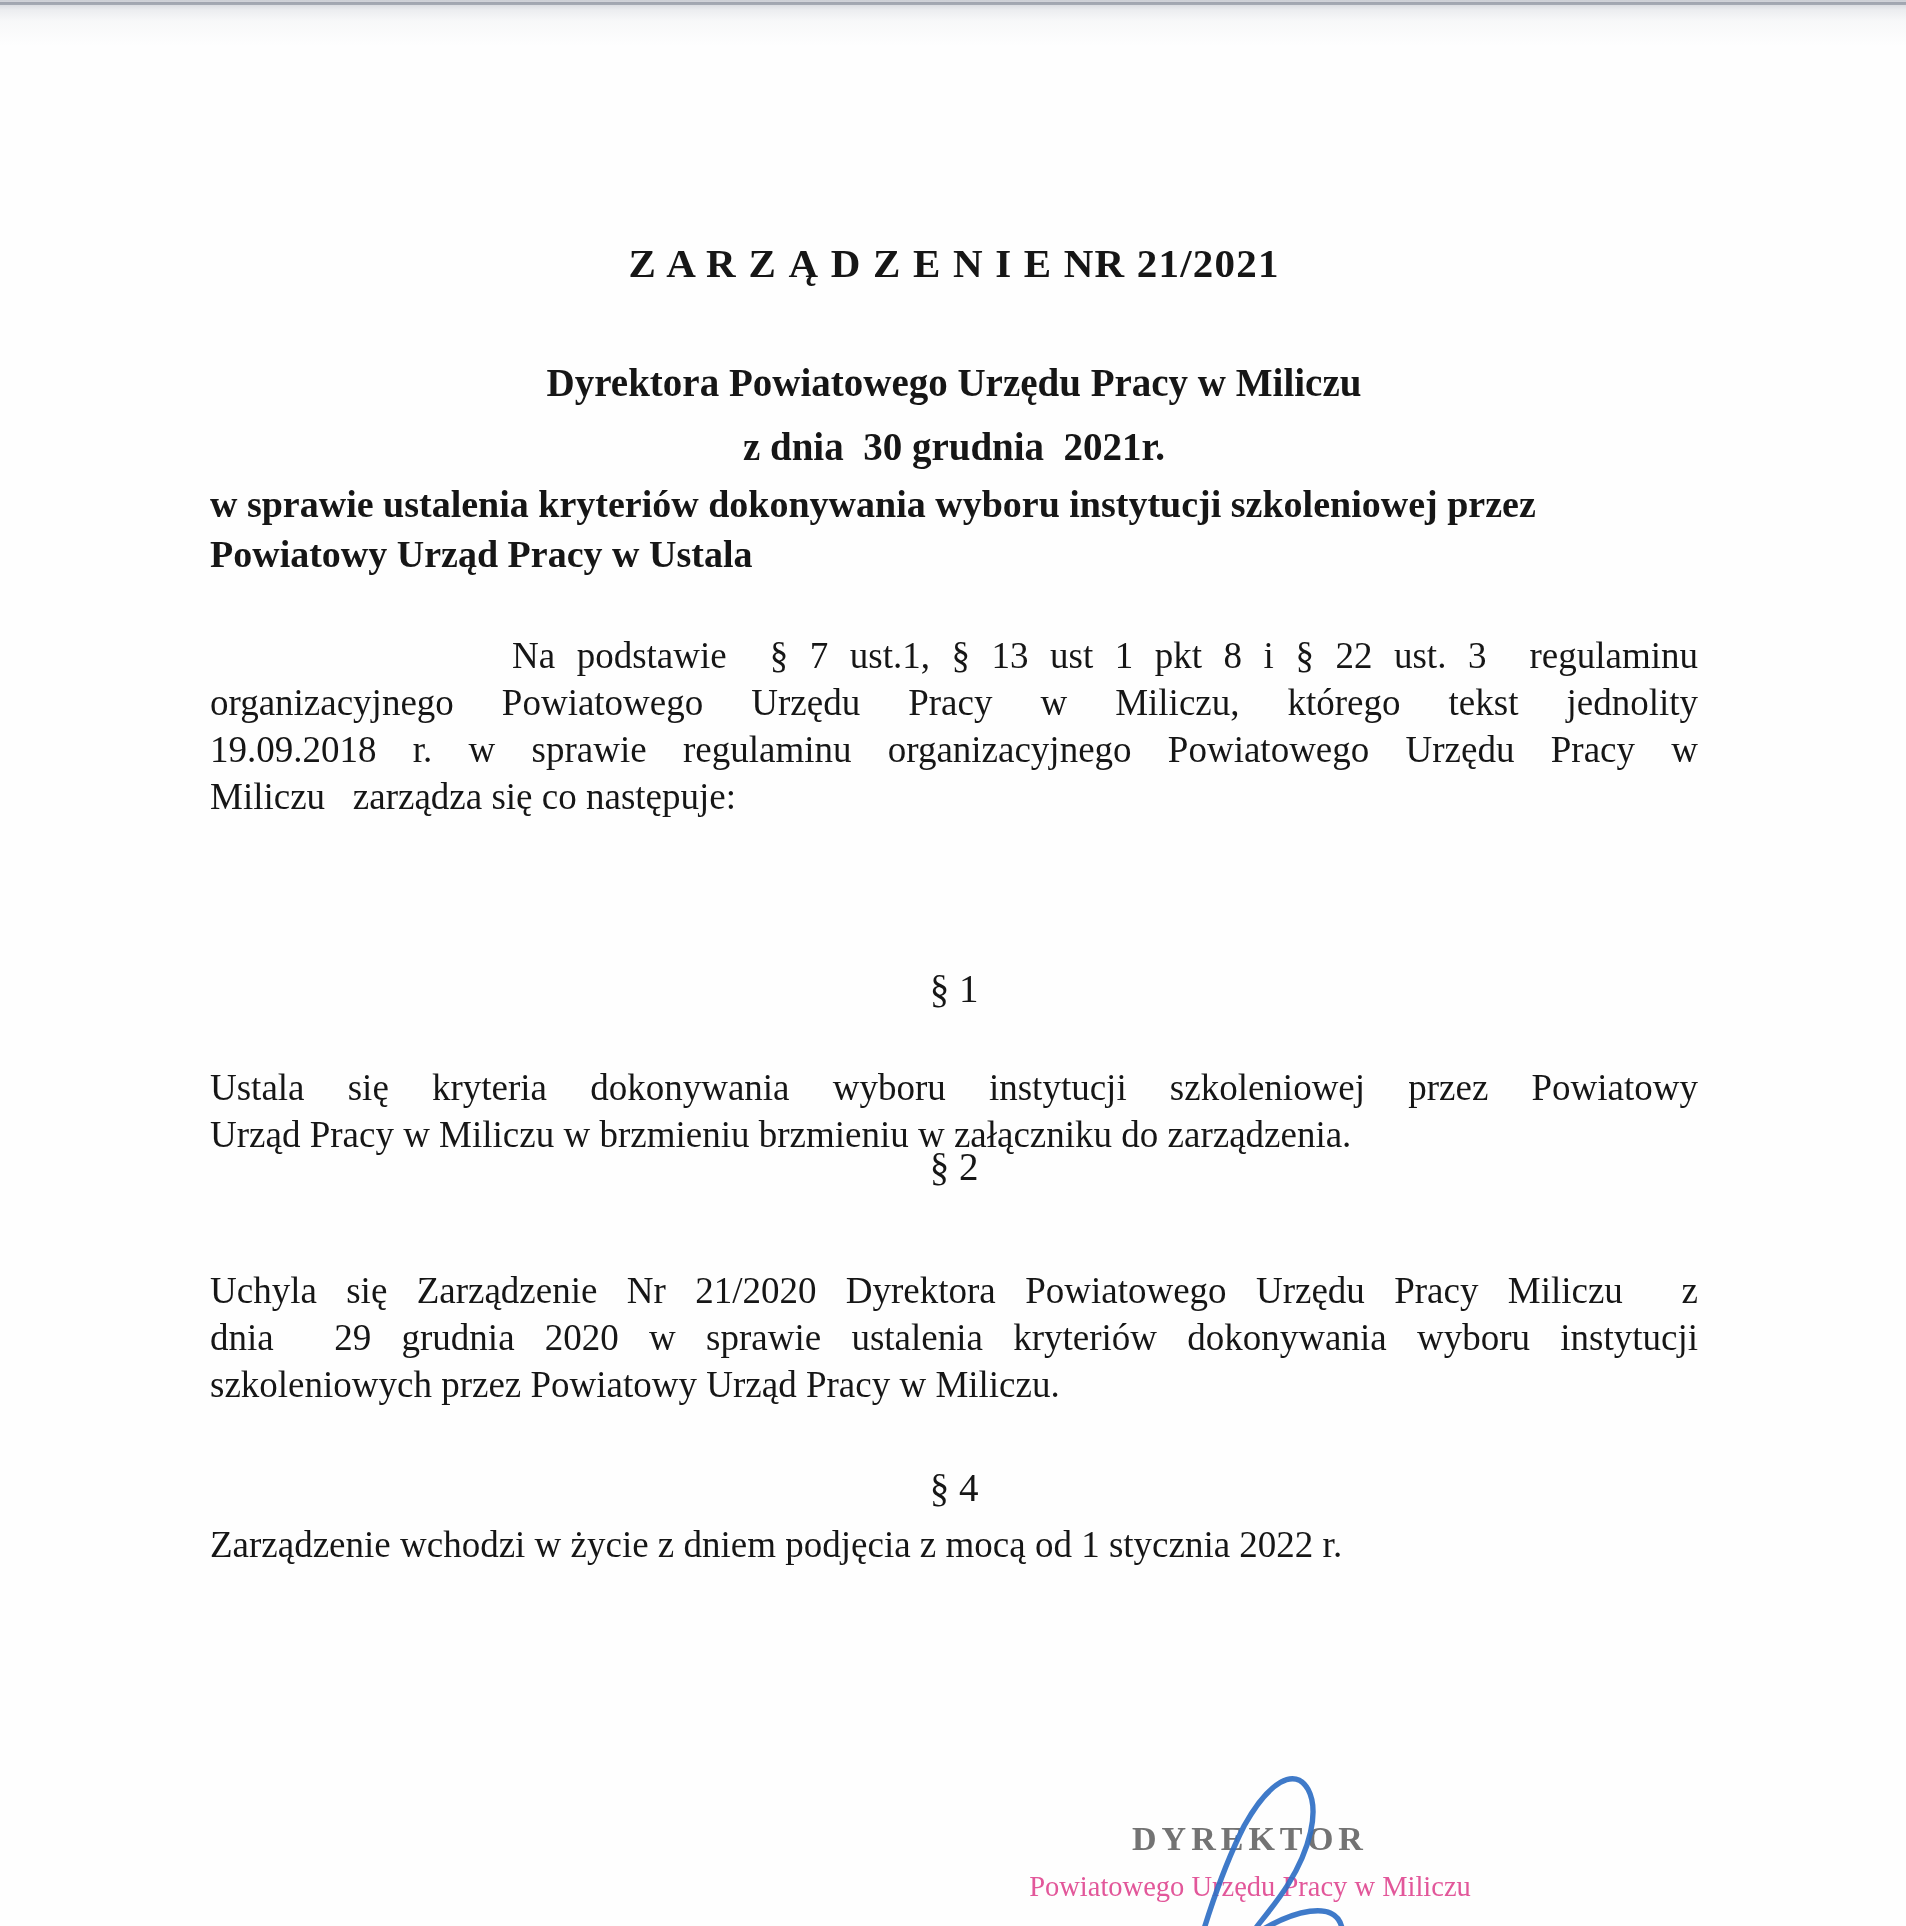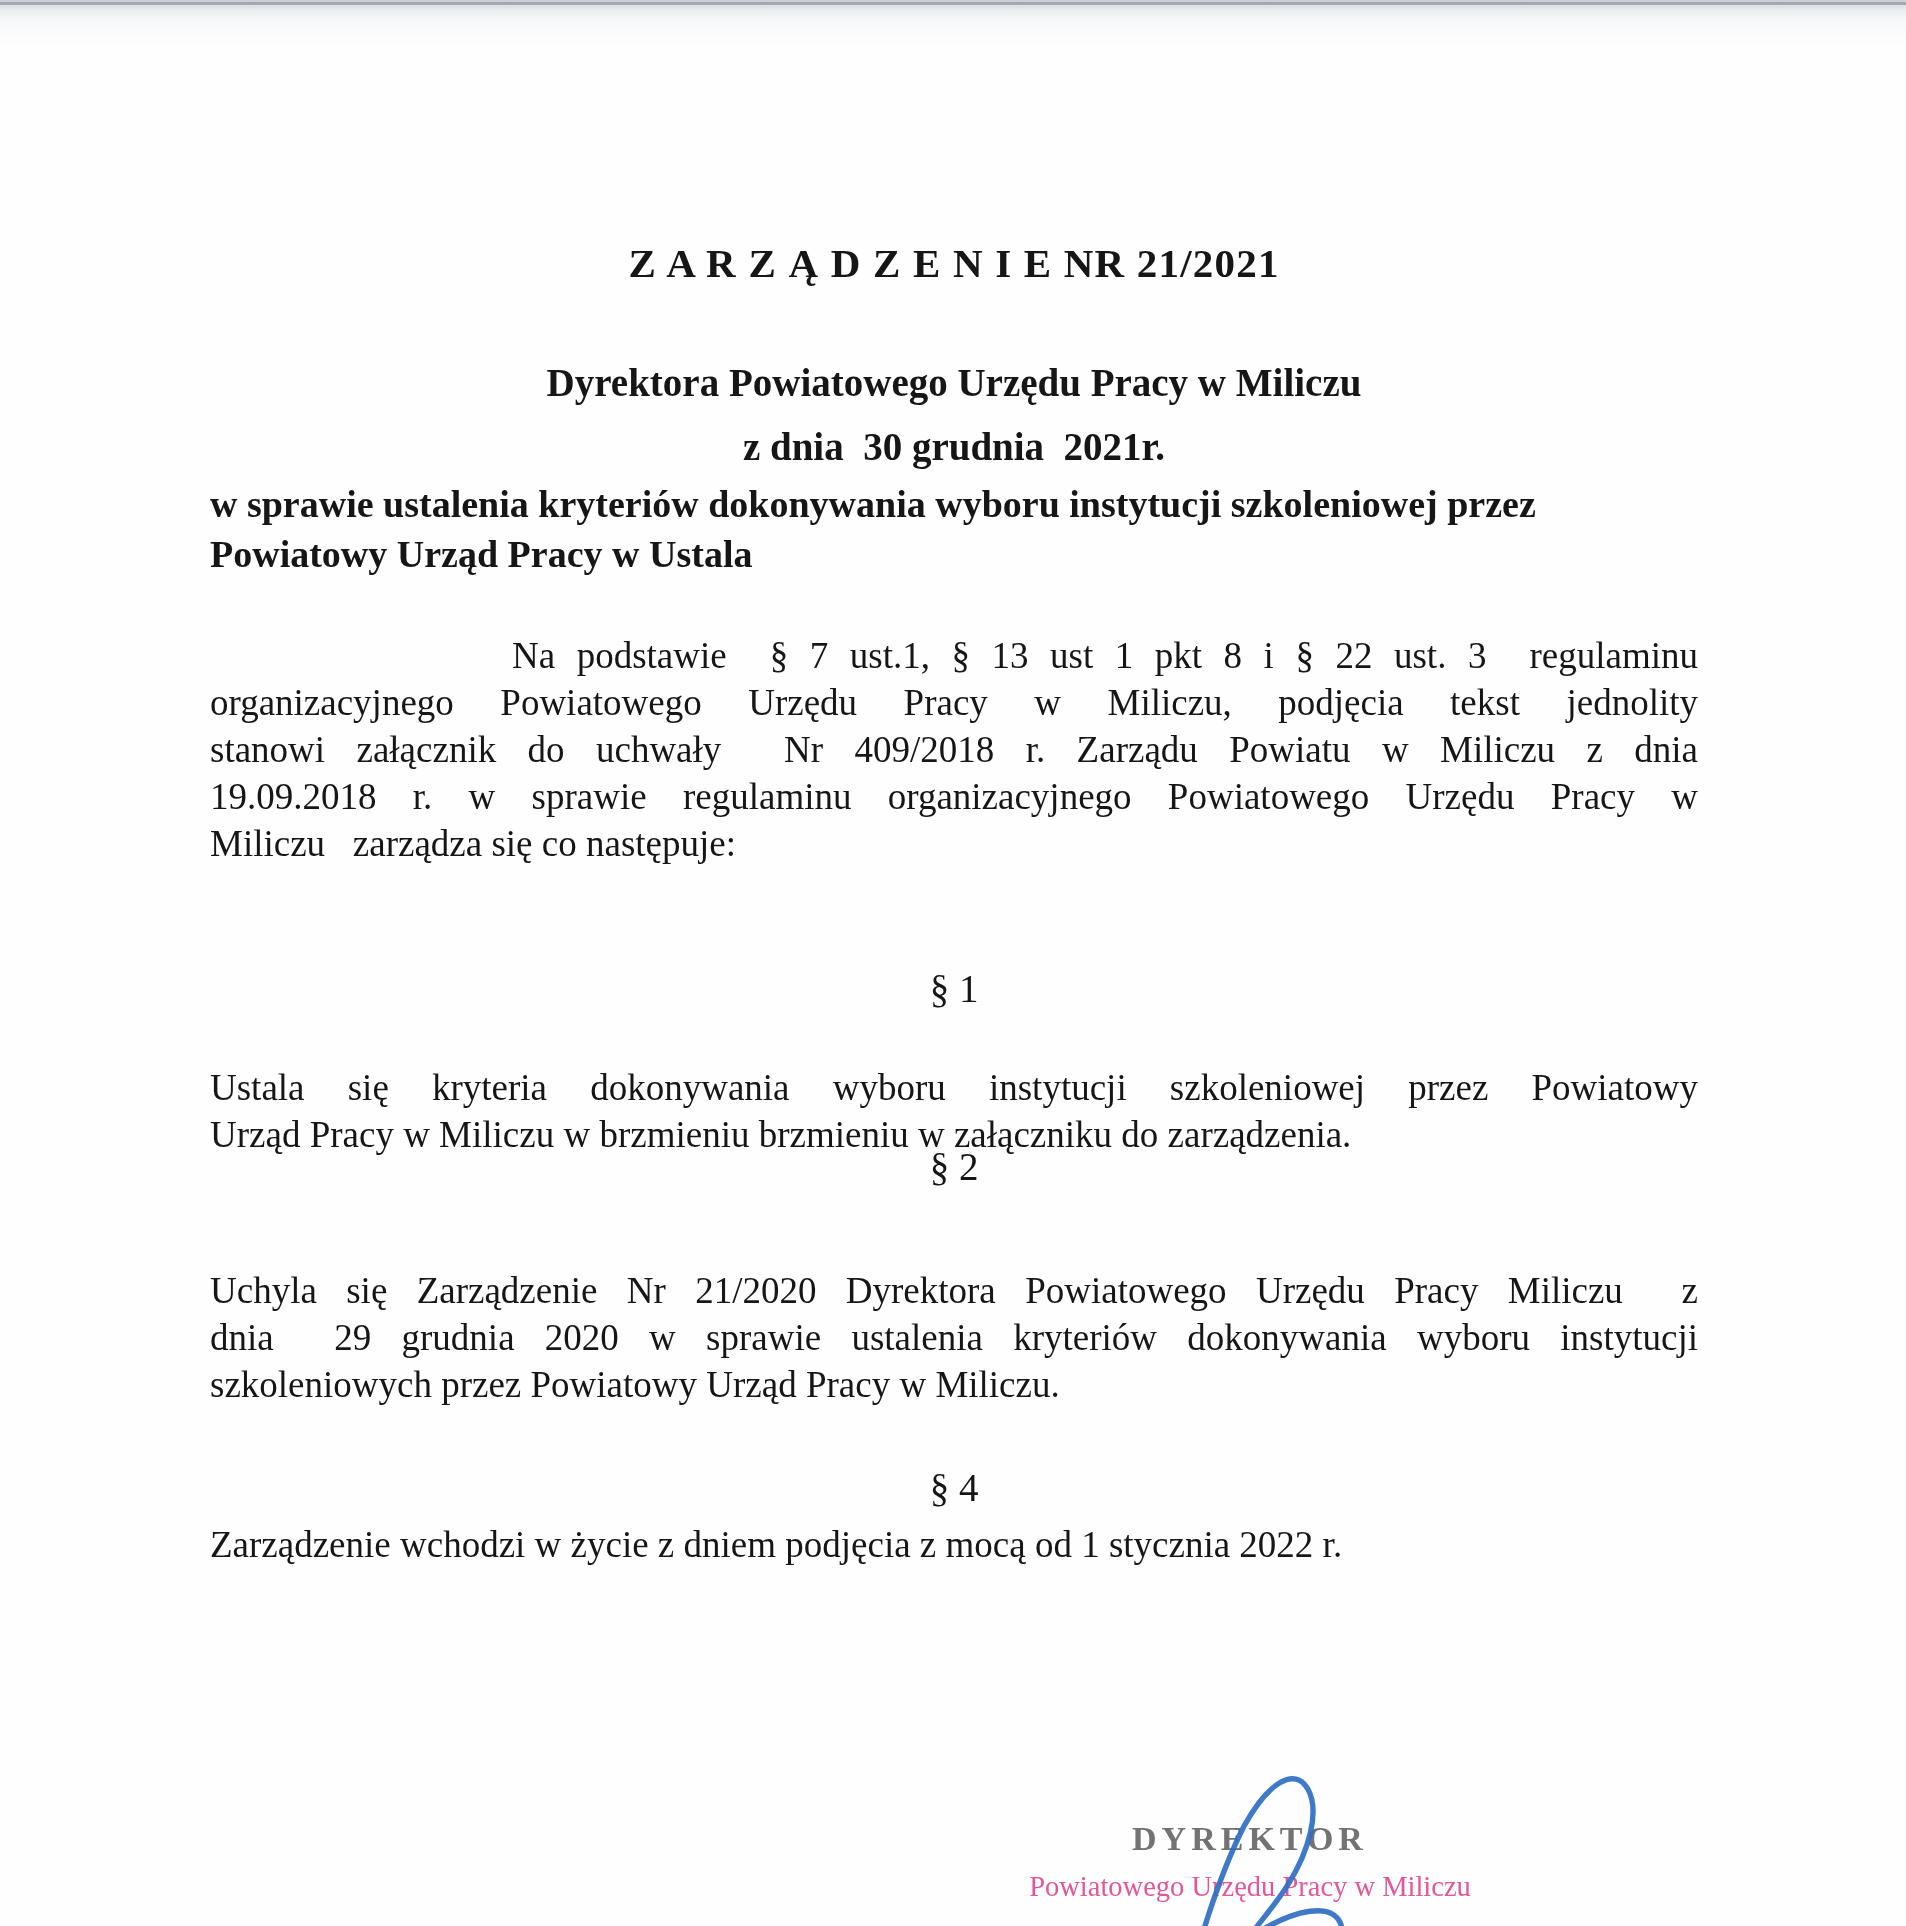--- a/index.html
+++ b/index.html
@@ -157,22 +157,21 @@
 
   <div class="subtitle dateline">z dnia&nbsp; 30 grudnia&nbsp; 2021r.</div>
 
   <div class="subject">
     <div class="line">w sprawie ustalenia kryteriów dokonywania wyboru instytucji szkoleniowej przez</div>
     <div class="line">Powiatowy Urząd Pracy w Ustala</div>
   </div>
 
   <div class="para preamble">
       <div class="line">Na podstawie &nbsp;§ 7 ust.1, § 13 ust 1 pkt 8 i § 22 ust. 3&nbsp; regulaminu</div>
-      <div class="line">organizacyjnego Powiatowego Urzędu Pracy w Miliczu, podjęcia tekst jednolity</div>
-      <div class="line">stanowi załącznik do uchwały&nbsp; Nr 409/2018 r. Zarządu Powiatu w Miliczu z dnia</div>
+      <div class="line">organizacyjnego Powiatowego Urzędu Pracy w Miliczu, którego tekst jednolity</div>
       <div class="line">19.09.2018 r. w sprawie regulaminu organizacyjnego Powiatowego Urzędu Pracy w</div>
       <div class="line last">Miliczu &nbsp; zarządza się co następuje:</div>
     </div>
 
   <div class="sec-heading h1">§ 1</div>
   <div class="para p1">
       <div class="line">Ustala się kryteria dokonywania wyboru instytucji szkoleniowej przez Powiatowy</div>
       <div class="line last">Urząd Pracy w Miliczu w brzmieniu brzmieniu w załączniku do zarządzenia.</div>
     </div>
 

